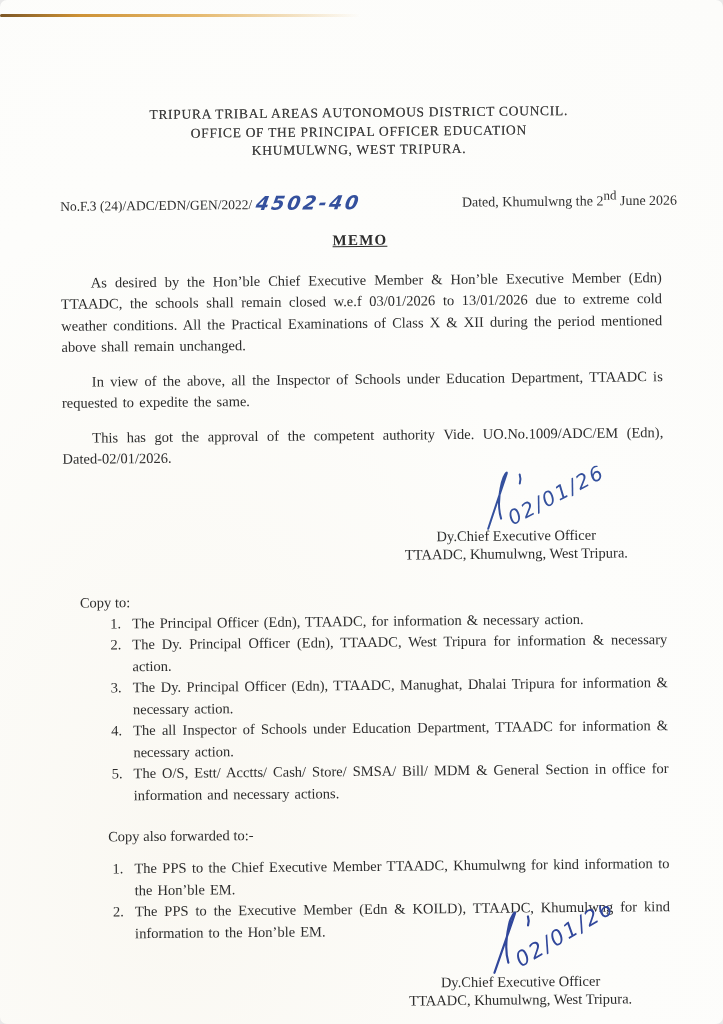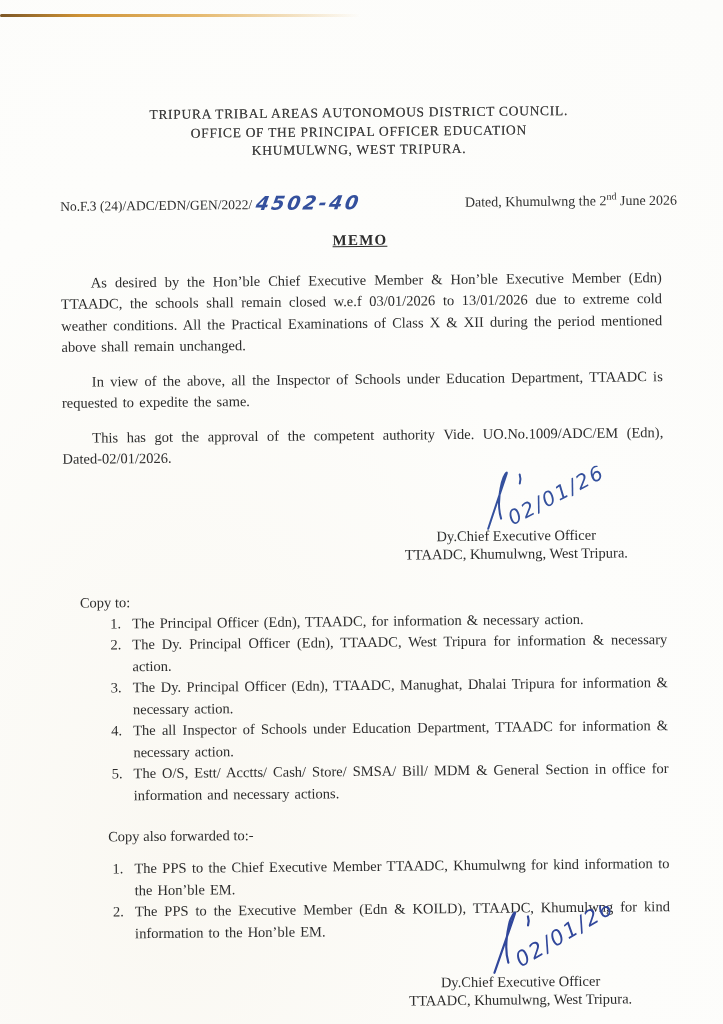--- a/index.html
+++ b/index.html
@@ -4,20 +4,21 @@
 <style>
   html,body{margin:0;padding:0;background:#e9e9e9;}
   .page{
     position:relative;
     width:723px;height:1024px;
     margin:0 auto;
     background:radial-gradient(ellipse at 25% 85%, #faf8f2 0%, #fdfdfb 55%, #fcfcfa 100%);
     overflow:hidden;
     font-family:"Liberation Serif", serif;
     color:#2d2d2d;
+    border-radius:7px;
   }
   .artifact-line{
     position:absolute;top:14px;left:0;width:360px;height:3px;
     background:linear-gradient(to right,#6e440e 0%,#c8861f 22%,#e3b25f 55%,rgba(227,178,95,0) 100%);
     border-radius:2px;opacity:.9;
   }
   .content{
     position:absolute;left:0;top:0;width:100%;
     transform:rotate(-0.55deg);
     transform-origin:50% 40%;
@@ -40,21 +41,21 @@
     font-family:"DejaVu Sans", sans-serif;
     font-style:italic;font-weight:bold;
     color:#34509d;
     font-size:19px;letter-spacing:2.5px;
     transform:skewX(-10deg);
     display:inline-block;
     margin-left:4px;position:relative;top:1px;
   }
   .ref-spacer{flex:1;}
   .date-line{font-size:14px;color:#333;}
-  .date-line sup{font-size:10px;}
+  .date-line sup{font-size:13px;}
   .memo-title{
     margin:20px 0 0;
     text-align:center;
     font-size:15px;font-weight:bold;
     text-decoration:underline;
     letter-spacing:1.2px;
   }
   .para{
     margin:21px 60px 0 62px;
     font-size:14.5px;line-height:21.5px;

